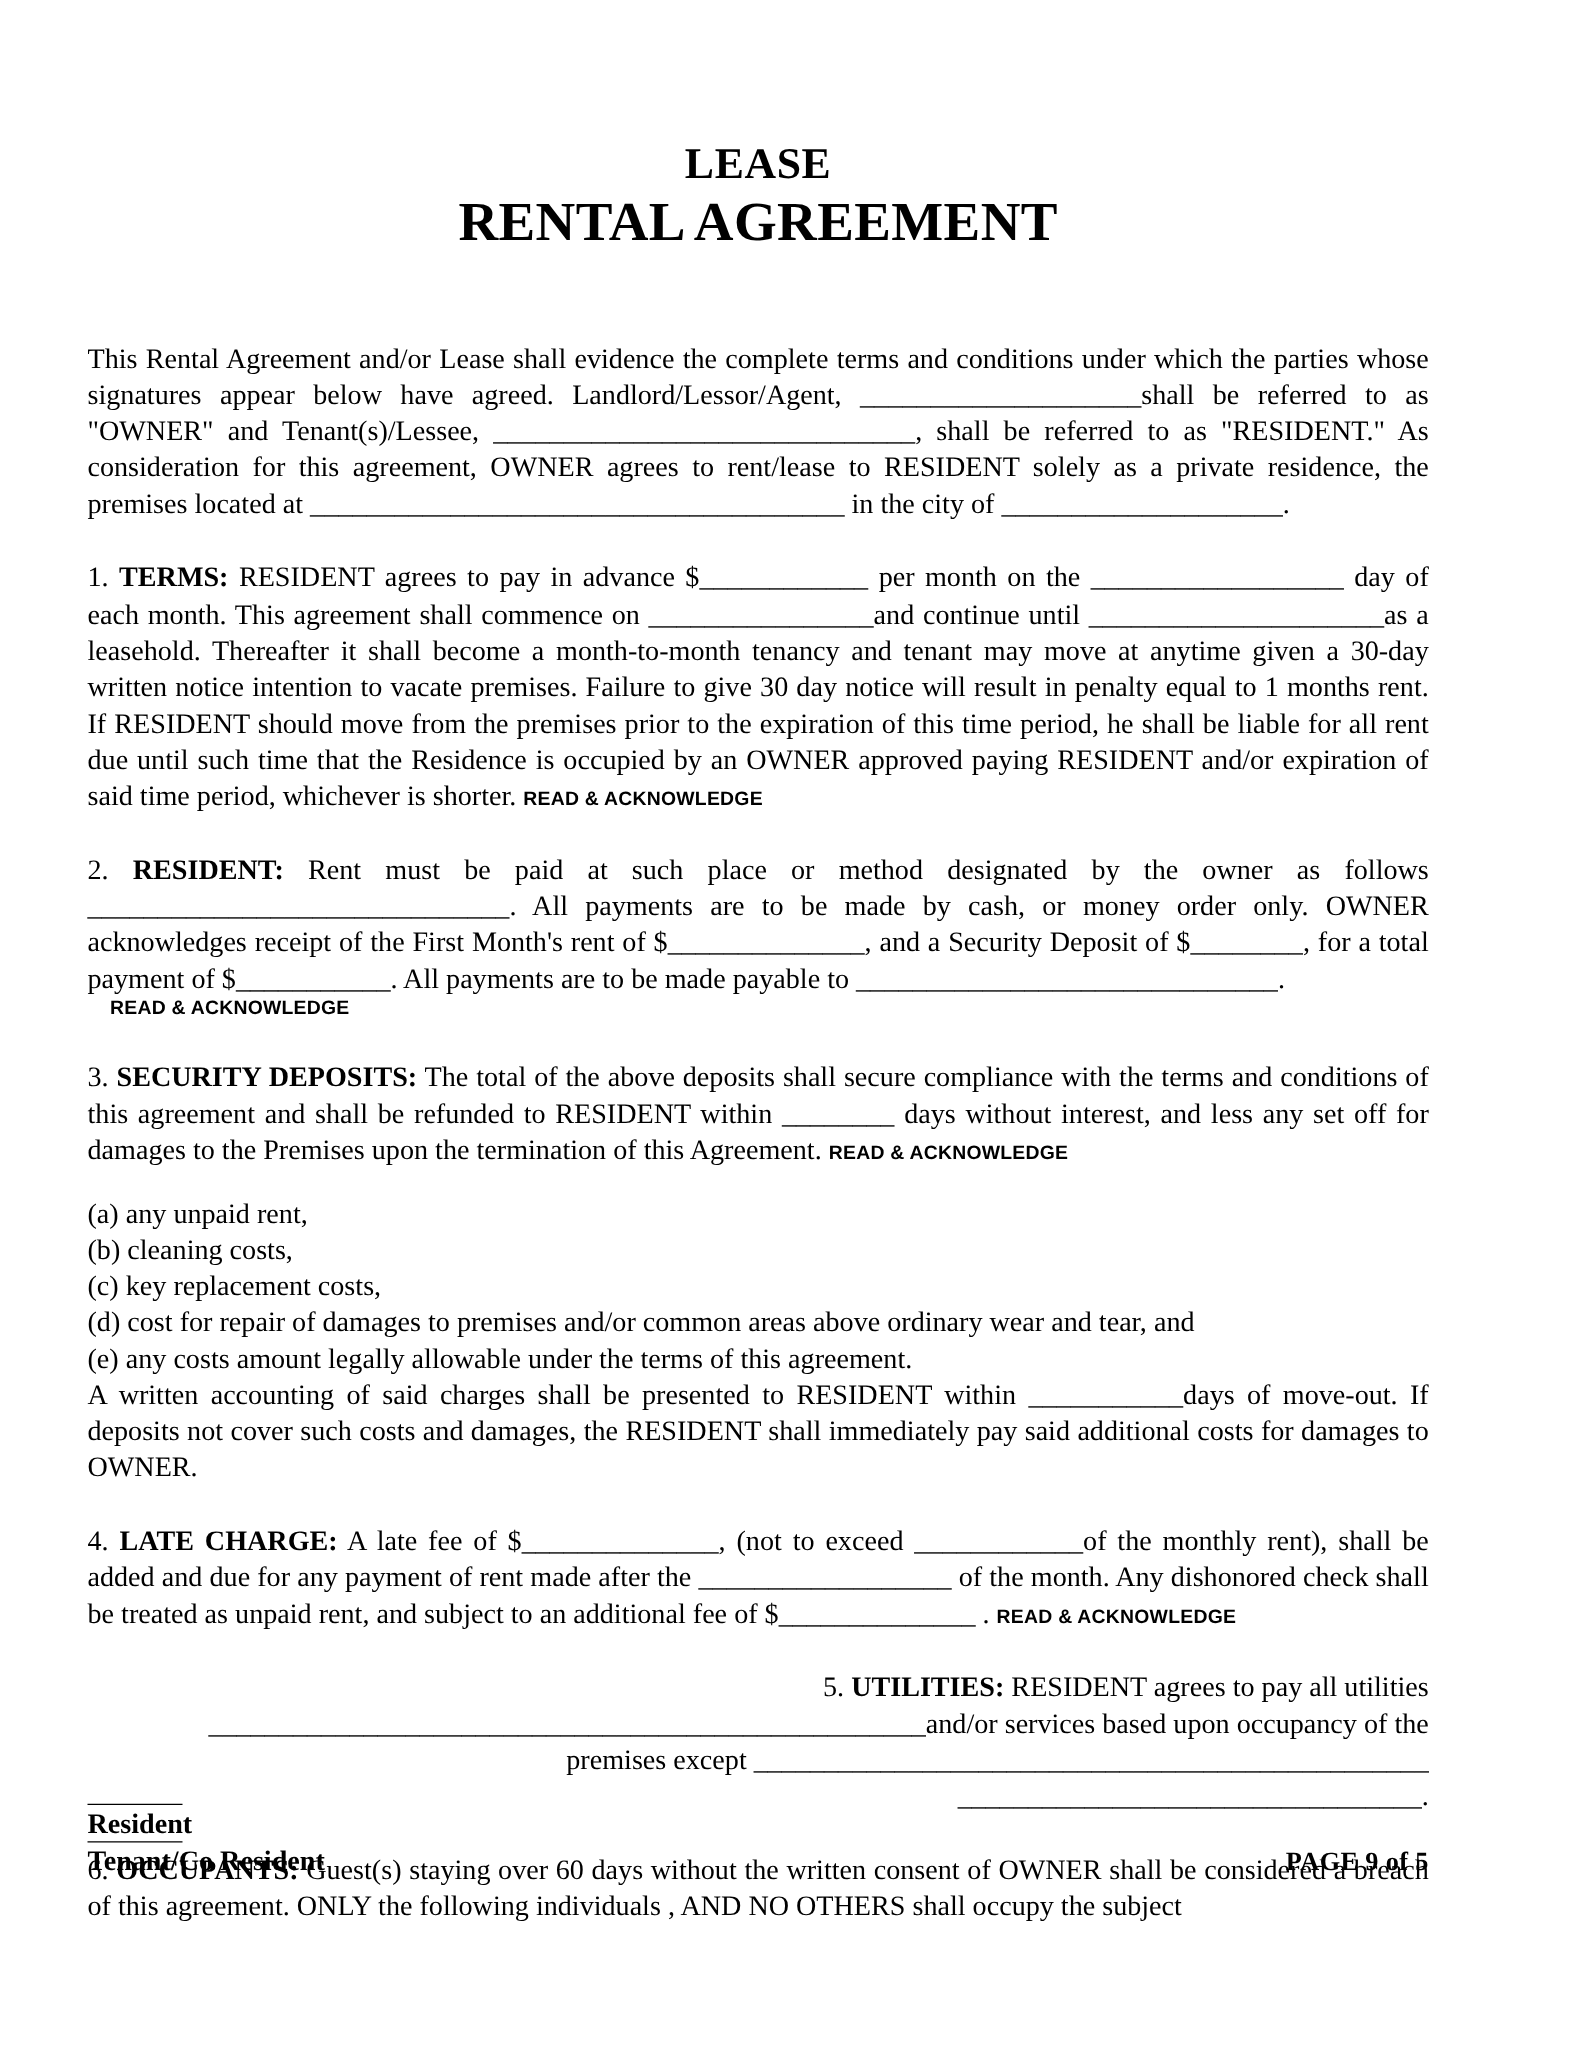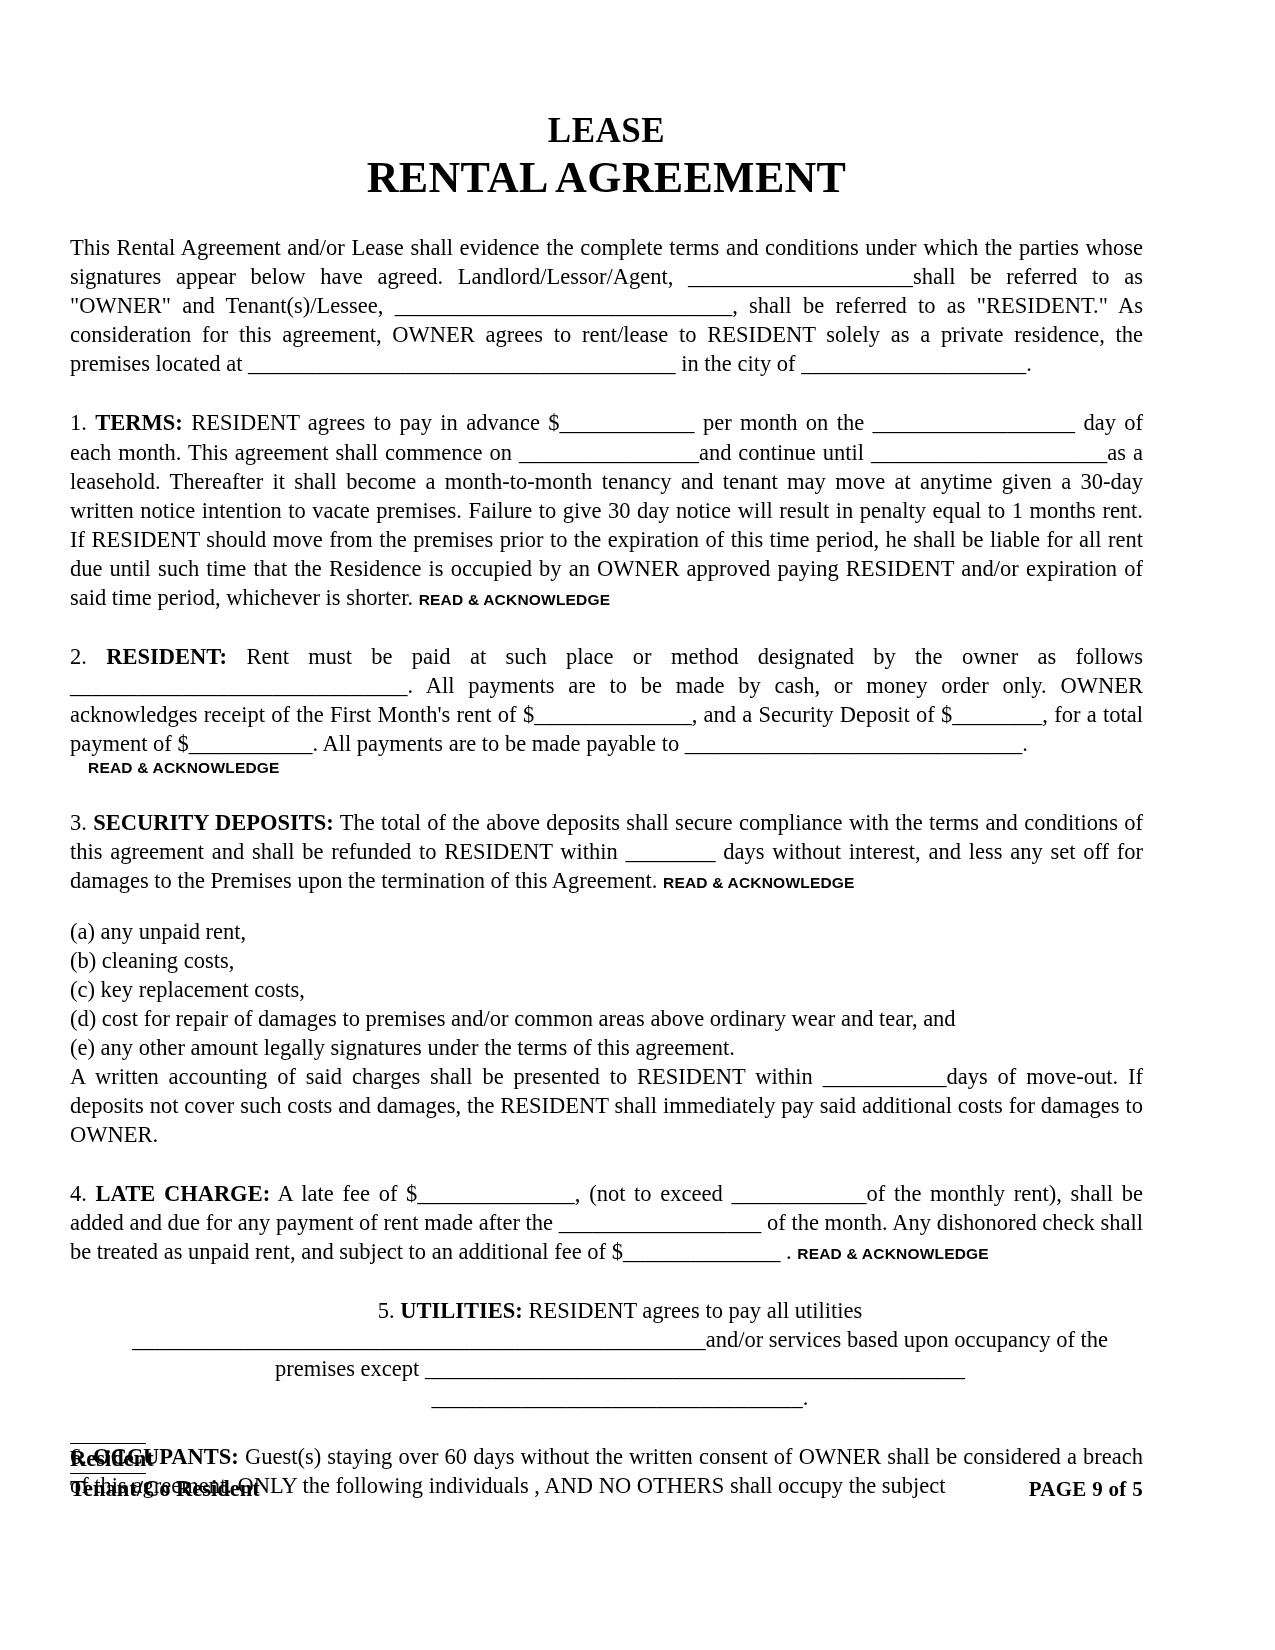--- a/index.html
+++ b/index.html
@@ -27,40 +27,40 @@
   .title-line1 { font-size: 35px; letter-spacing: 0.5px; }
   .title-line2 { font-size: 44px; letter-spacing: 0.3px; }
 
   .body-text {
     font-size: 22.5px;
     line-height: 1.29;
     text-align: justify;
     text-justify: inter-word;
   }
   .para { margin-top: 30px; }
-  .para-intro { margin-top: 30px; }
+  .para-intro { margin-top: 69px; }
   .sect-title { font-weight: bold; }
   .ack {
     font-family: "Liberation Sans", sans-serif;
     font-weight: bold;
     font-size: 15.5px;
     letter-spacing: 0.2px;
     white-space: nowrap;
   }
   .ack-left {
     font-family: "Liberation Sans", sans-serif;
     font-weight: bold;
     font-size: 15.5px;
     letter-spacing: 0.2px;
     display: block;
     margin-left: 18px;
   }
   ul.subitems { list-style: none; margin: 0; padding: 0; }
   ul.subitems li { text-align: left; }
-  .noindent { text-align: center; margin-left: 27px; }
+  .noindent { text-align: right; margin-left: 27px; }
 
   .footer {
     position: absolute;
     left: 70px;
     right: 132px;
     bottom: 147px;
     font-size: 22.5px;
     line-height: 1.30;
   }
   .footer-row {
@@ -110,21 +110,21 @@
     <span class="sect-title">SECURITY DEPOSITS:</span>
     <span>The total of the above deposits shall secure compliance with the terms and conditions of this agreement and shall be refunded to RESIDENT within ________  days  without  interest,  and less any set off for damages to the Premises upon the termination of this Agreement.</span>
     <span class="ack">READ &amp; ACKNOWLEDGE</span>
   </p>
 
   <ul class="subitems body-text">
     <li>(a) any unpaid rent,</li>
     <li>(b) cleaning costs,</li>
     <li>(c) key replacement costs,</li>
     <li>(d) cost for repair of damages to premises and/or common areas above ordinary wear and tear, and</li>
-    <li>(e) any other amount legally signatures under the terms of this agreement.</li>
+    <li>(e) any costs amount legally allowable under the terms of this agreement.</li>
   </ul>
 
   <p class="body-text" style="margin:0;">A written accounting of said charges shall be presented to RESIDENT within ___________days  of  move-out.  If deposits not cover such costs and damages, the RESIDENT shall immediately pay said additional costs for damages to OWNER.</p>
 
   <p class="body-text para">
     <span>4.</span>
     <span class="sect-title">LATE CHARGE:</span>
     <span>A late fee of $______________, (not to exceed ____________of the monthly rent), shall be added and due for any payment of rent made after the __________________ of the month. Any dishonored check shall be treated as unpaid rent, and subject to an additional fee of $______________ .</span>
     <span class="ack">READ &amp; ACKNOWLEDGE</span>
   </p>

